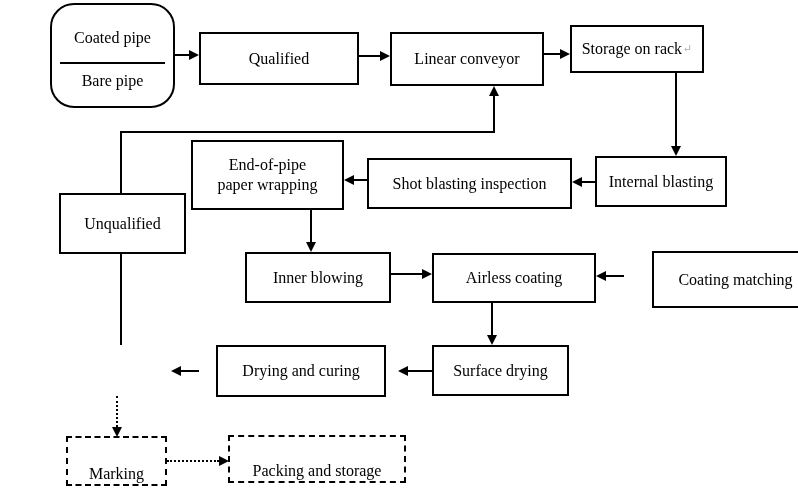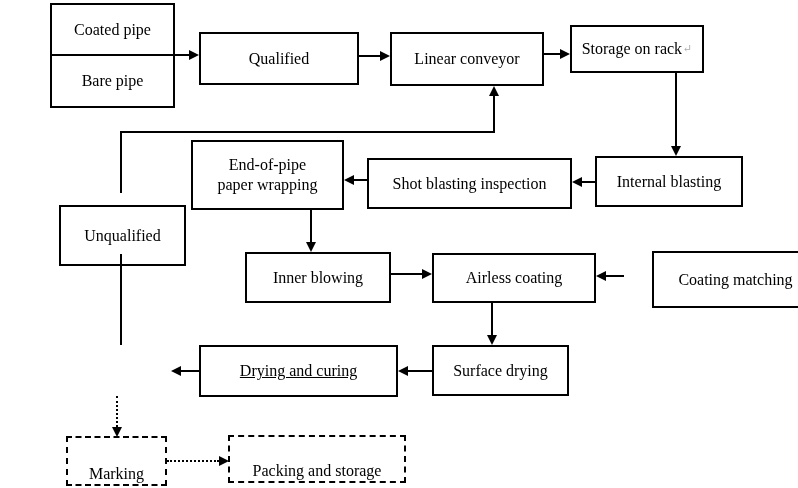--- a/index.html
+++ b/index.html
@@ -13,21 +13,21 @@
   }
   .node{
     position:absolute;
     box-sizing:border-box;
     border:2px solid #000;
     background:#fff;
     display:flex;align-items:center;justify-content:center;
     text-align:center;line-height:1.25;
   }
   .node.dashed{border:2px dashed #000;align-items:flex-end;}
-  .split{flex-direction:column;align-items:stretch;justify-content:flex-start;padding:0;}
+  .split{flex-direction:column;align-items:stretch;justify-content:flex-start;padding:8px;border-radius:24px;}
   .split .cell{display:flex;align-items:center;justify-content:center;box-sizing:border-box;}
   .split .cell.top{height:51px;border-bottom:2px solid #000;}
   .split .cell.bottom{flex:1;align-items:center;}
   .two-line{flex-direction:column;}
   .ln{position:absolute;background:#000;}
   .dotv{position:absolute;width:0;border-left:2px dotted #000;}
   .doth{position:absolute;height:0;border-top:2px dotted #000;}
   .ah{position:absolute;width:0;height:0;}
   .ah-right{border-top:5px solid transparent;border-bottom:5px solid transparent;border-left:10px solid #000;}
   .ah-left{border-top:5px solid transparent;border-bottom:5px solid transparent;border-right:10px solid #000;}
@@ -55,54 +55,54 @@
 
   <div class="node" style="left:390px;top:32px;width:154px;height:54px;">
     <span>Linear conveyor</span>
   </div>
 
   <div class="node" style="left:570px;top:25px;width:134px;height:48px;">
     <span>Storage on rack</span>
       <span class="retmark">↵</span>
   </div>
 
-  <div class="node" style="left:595px;top:156px;width:148px;height:51px;">
+  <div class="node" style="left:595px;top:156px;width:132px;height:51px;">
     <span>Internal blasting</span>
   </div>
 
   <div class="node" style="left:367px;top:158px;width:205px;height:51px;">
     <span>Shot blasting inspection</span>
   </div>
 
   <div class="node two-line" style="left:191px;top:140px;width:153px;height:70px;">
     <span>End-of-pipe</span>
     <span>paper wrapping</span>
   </div>
 
-  <div class="node" style="left:59px;top:193px;width:127px;height:61px;margin-top:12px;">
+  <div class="node" style="left:59px;top:193px;width:127px;height:61px;">
     <span>Unqualified</span>
   </div>
 
   <div class="node" style="left:245px;top:252px;width:146px;height:51px;">
     <span>Inner blowing</span>
   </div>
 
   <div class="node" style="left:432px;top:253px;width:164px;height:50px;">
     <span>Airless coating</span>
   </div>
 
   <div class="node" style="left:652px;top:251px;width:167px;height:57px;align-items:center;">
     <span>Coating matching</span>
   </div>
 
   <div class="node" style="left:432px;top:345px;width:137px;height:51px;">
     <span>Surface drying</span>
   </div>
 
-  <div class="node" style="left:199px;top:345px;width:199px;height:52px;text-decoration:underline;">
+  <div class="node" style="left:216px;top:345px;width:170px;height:52px;">
     <span>Drying and curing</span>
   </div>
 
 
   <div class="node dashed" style="left:66px;top:436px;width:101px;height:50px;">
     <span>Marking</span>
   </div>
 
   <div class="node dashed" style="left:228px;top:435px;width:178px;height:48px;">
     <span>Packing and storage</span>

